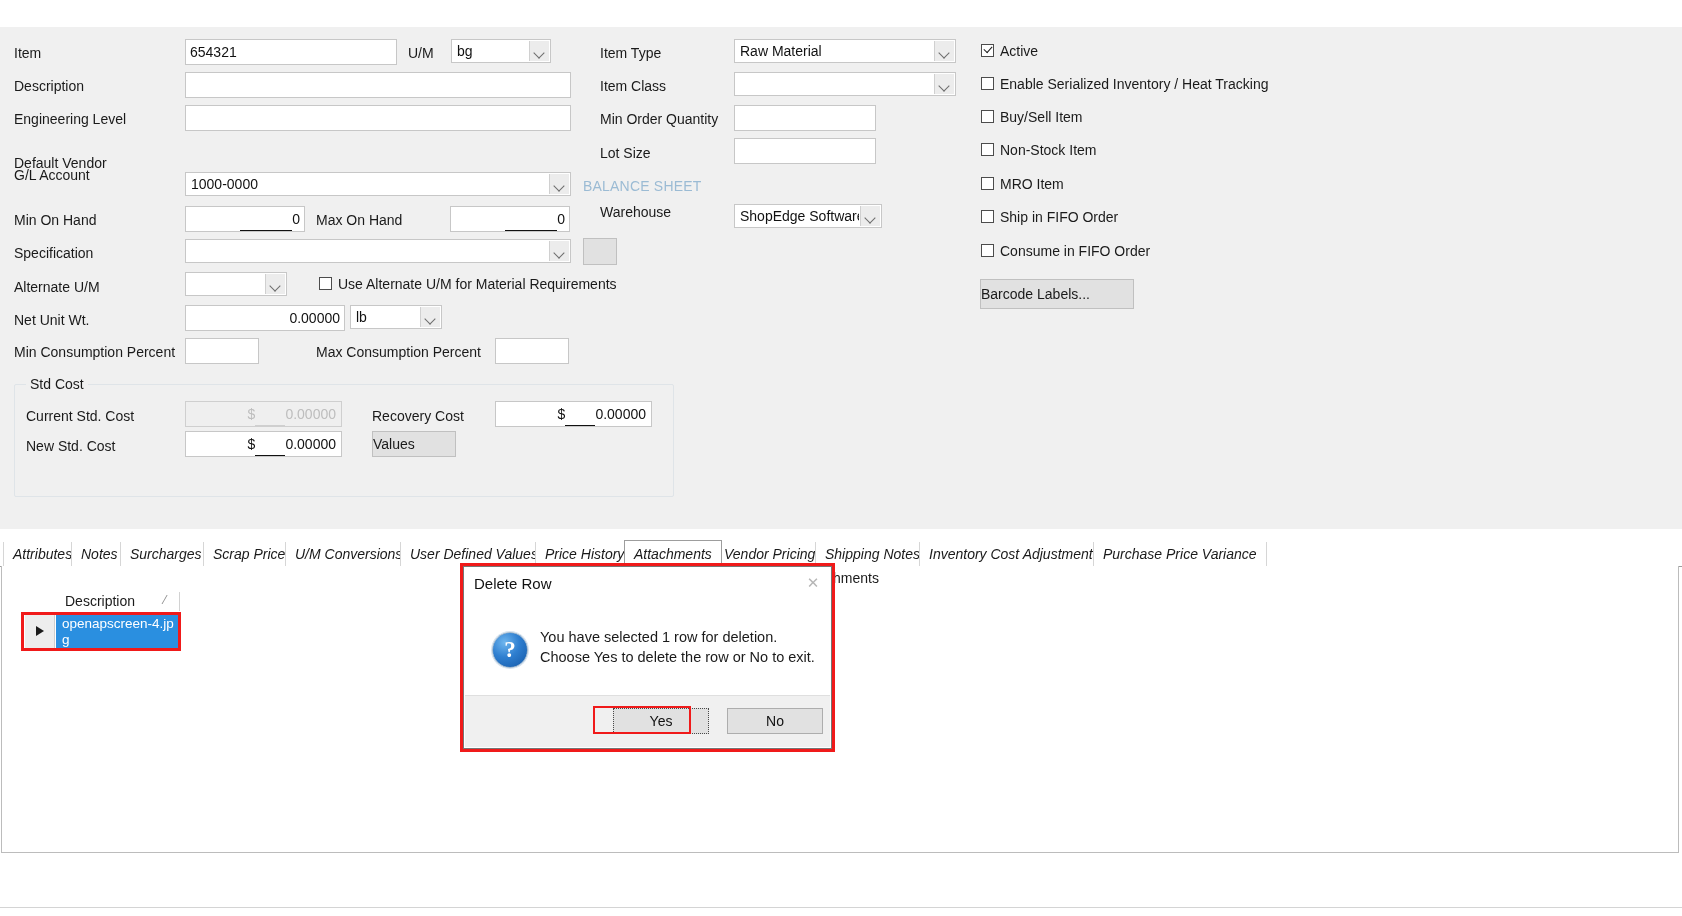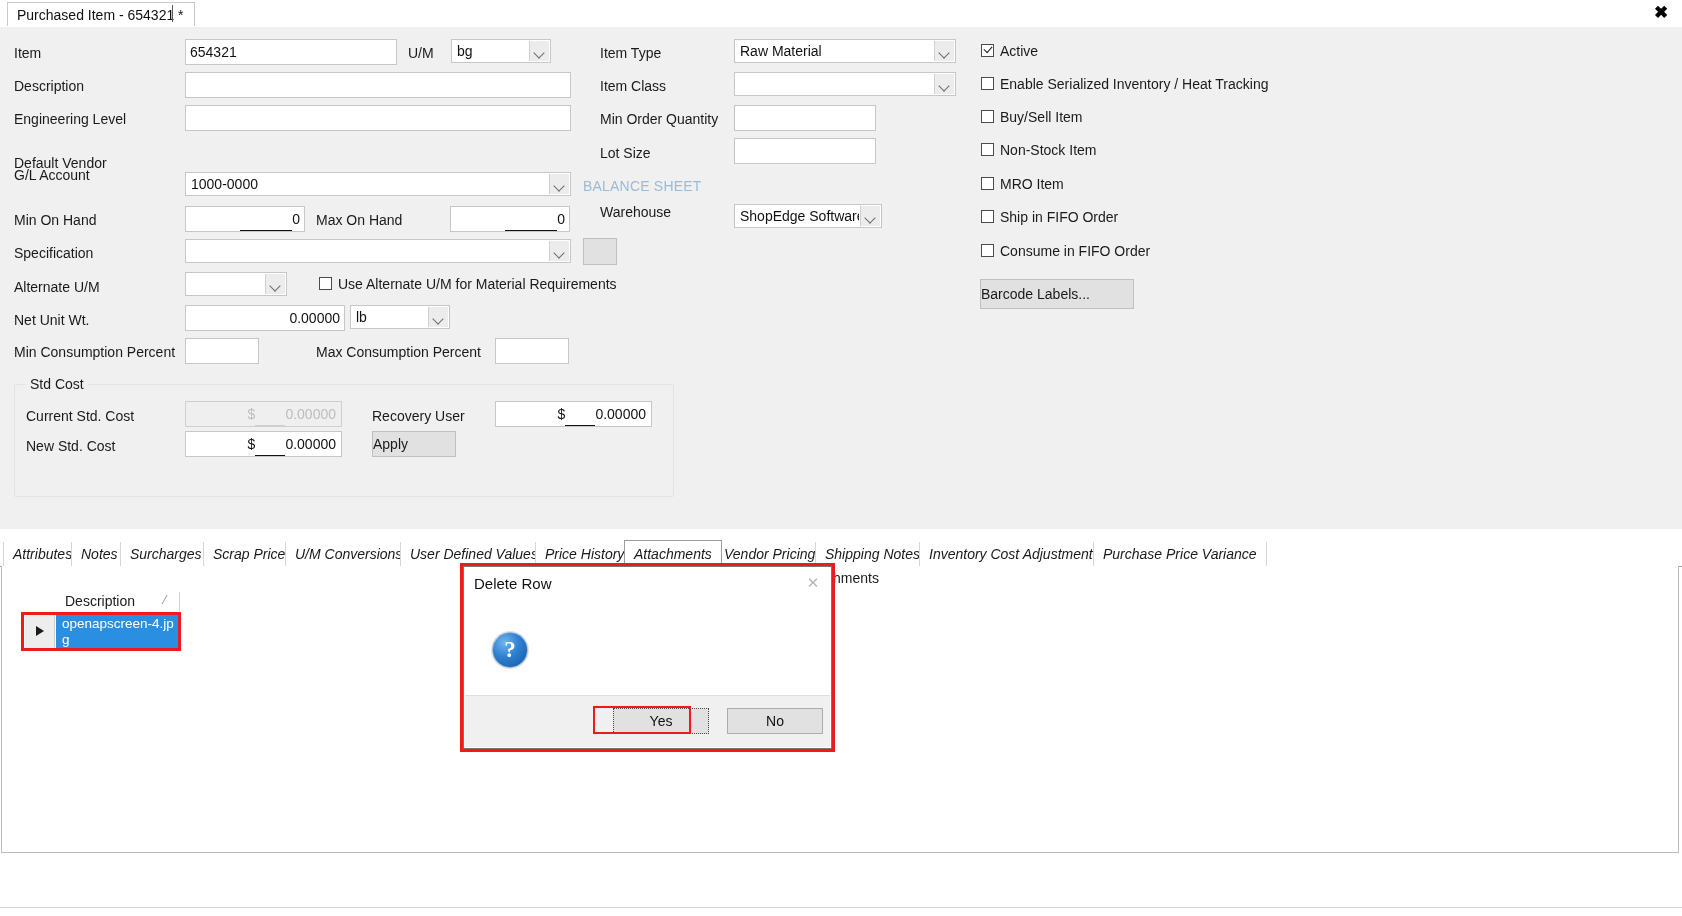--- a/index.html
+++ b/index.html
@@ -436,25 +436,20 @@
     border: 2px solid #f01a1a;
     pointer-events: none;
     z-index: 70;
   }
 </style>
 </head>
 <body>
 
 <div class="app">
 
-  <div class="tabstrip">
-    <div class="win-tab">Purchased Item - 654321 *</div>
-    <div class="win-caret"></div>
-    <div class="win-close">✖</div>
-  </div>
 
   <div class="form">
 
     <div class="lbl" style="left:14px; top:18px;">Item</div>
     <div class="lbl" style="left:408px; top:18px;">U/M</div>
     <div class="lbl" style="left:14px; top:51px;">Description</div>
     <div class="lbl" style="left:14px; top:84px;">Engineering Level</div>
     <div class="lbl" style="left:14px; top:118px;margin-top:10px;">Default Vendor</div>
     <div class="lbl" style="left:14px; top:140px;">G/L Account</div>
     <div class="lbl" style="left:14px; top:185px;">Min On Hand</div>
@@ -495,46 +490,46 @@
     <div class="combo" style="left:185px; top:245px; width:102px;">
       <div class="cval"></div>
       <div class="cbtn"></div>
     </div>
     <div class="cbx" style="left:319px; top:250px;"></div>
     <div class="lbl" style="left:338px; top:249px;">Use Alternate U/M for Material Requirements</div>
 
     <div class="tbox num" style="left:185px; top:278px; width:160px; position:absolute;">
       <span class="money" style="left:auto; right:4px; top:1px;">0.00000</span>
     </div>
-    <div class="combo" style="left:350px; top:278px; width:100px;">
+    <div class="combo" style="left:350px; top:278px; width:92px;">
       <div class="cval">lb</div>
       <div class="cbtn"></div>
     </div>
 
     <input class="tbox" style="left: 185px; top: 311px; width: 74px;" value="">
     <input class="tbox" style="left: 495px; top: 311px; width: 74px;" value="">
 
     <div class="grp" style="left:14px; top:357px; width:660px; height:113px;"></div>
     <div class="grp-title" style="left:26px; top:349px;">Std Cost</div>
 
     <div class="lbl" style="left:26px; top:381px;">Current Std. Cost</div>
     <div class="tbox ro" style="left:185px; top:374px; width:157px; position:absolute;">
       <span class="money ro" style="left:auto; right:5px; top:1px;"><span class="dollar">$</span><span class="gap" style="width:30px;">&nbsp;</span><span>0.00000</span></span>
     </div>
 
-    <div class="lbl" style="left:372px; top:381px;">Recovery User</div>
+    <div class="lbl" style="left:372px; top:381px;">Recovery Cost</div>
     <div class="tbox" style="left:495px; top:374px; width:157px; position:absolute;">
       <span class="money" style="left:auto; right:5px; top:1px;"><span class="dollar">$</span><span class="gap" style="width:30px;">&nbsp;</span><span>0.00000</span></span>
     </div>
 
     <div class="lbl" style="left:26px; top:411px;">New Std. Cost</div>
     <div class="tbox" style="left:185px; top:404px; width:157px; position:absolute;">
       <span class="money" style="left:auto; right:5px; top:1px;"><span class="dollar">$</span><span class="gap" style="width:30px;">&nbsp;</span><span>0.00000</span></span>
     </div>
-    <div class="btn" style="left:372px; top:404px; width:84px; height:26px; line-height:24px;">Apply</div>
+    <div class="btn" style="left:372px; top:404px; width:84px; height:26px; line-height:24px;">Values</div>
 
     <div class="lbl" style="left:600px; top:18px;">Item Type</div>
     <div class="lbl" style="left:600px; top:51px;">Item Class</div>
     <div class="lbl" style="left:600px; top:84px;">Min Order Quantity</div>
     <div class="lbl" style="left:600px; top:118px;">Lot Size</div>
     <div class="lbl blue" style="left:583px; top:151px;">BALANCE SHEET</div>
     <div class="lbl" style="left:600px; top:177px;">Warehouse</div>
 
     <div class="combo" style="left:734px; top:12px; width:222px;">
       <div class="cval">Raw Material</div>
@@ -607,20 +602,24 @@
   <div class="hl-box" style="left:21px; top:612px; width:160px; height:39px;"></div>
 
   <div class="footline"></div>
 
   <div class="dlg-wrap">
     <div class="dlg">
       <div class="dlg-title">Delete Row</div>
       <div class="dlg-x">✕</div>
       <div class="dlg-body">
         <div class="dlg-icon"></div>
+        <div class="dlg-msg">
+          <div>You have selected 1 row for deletion.</div>
+          <div>Choose Yes to delete the row or No to exit.</div>
+        </div>
       </div>
       <div class="dlg-foot">
         <div class="dlg-btn default" style="left:148px;">Yes</div>
         <div class="dlg-btn" style="left:262px;">No</div>
       </div>
     </div>
   </div>
   <div class="dlg-btn-hl" style="left:593px; top:706px; width:98px; height:28px;"></div>
 
 </div>

